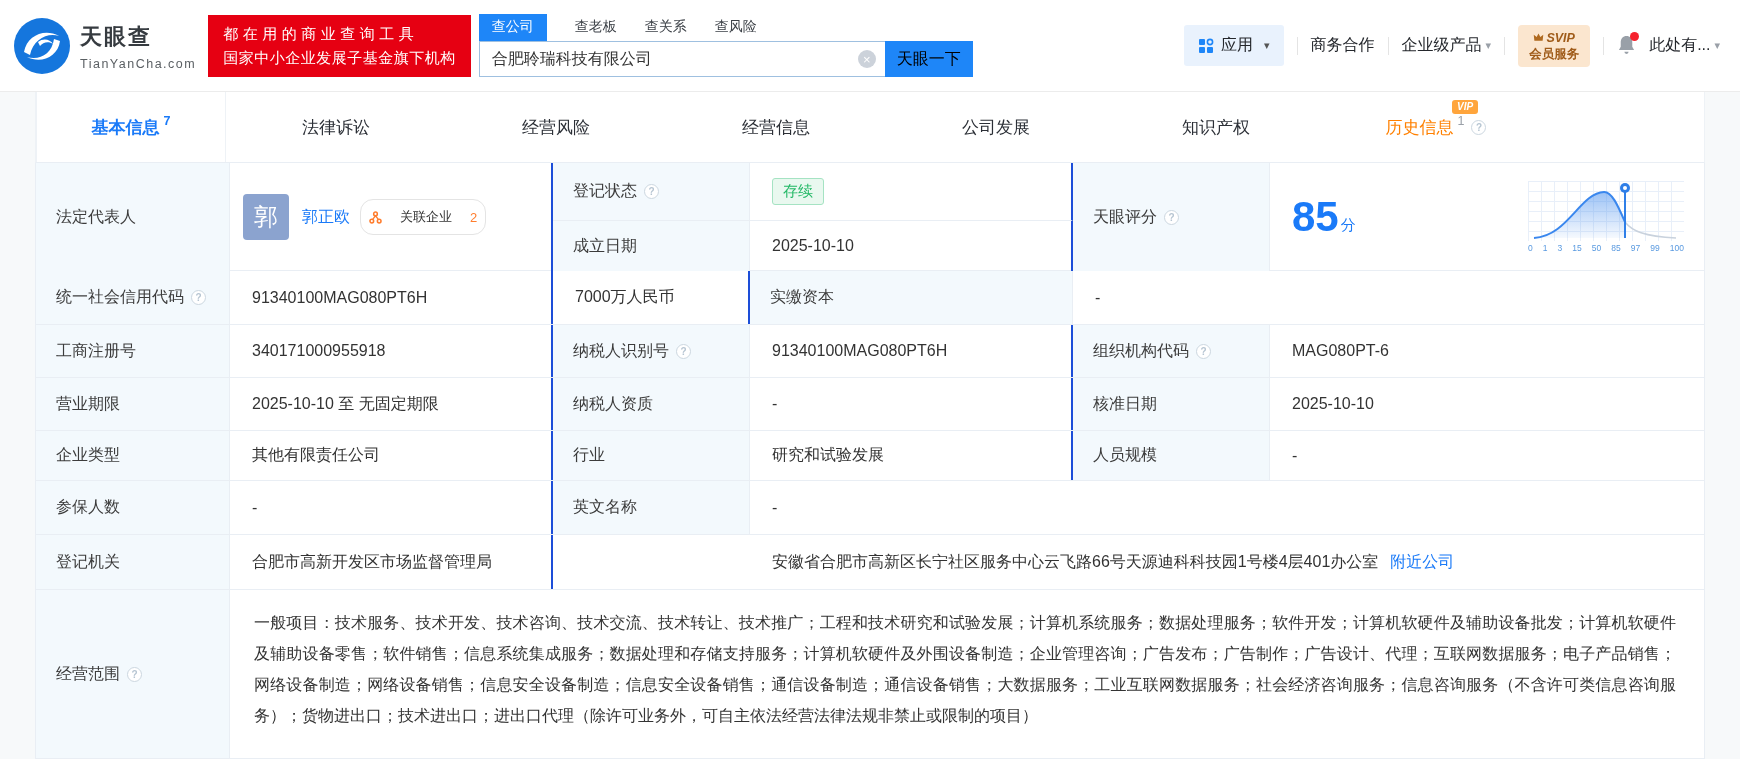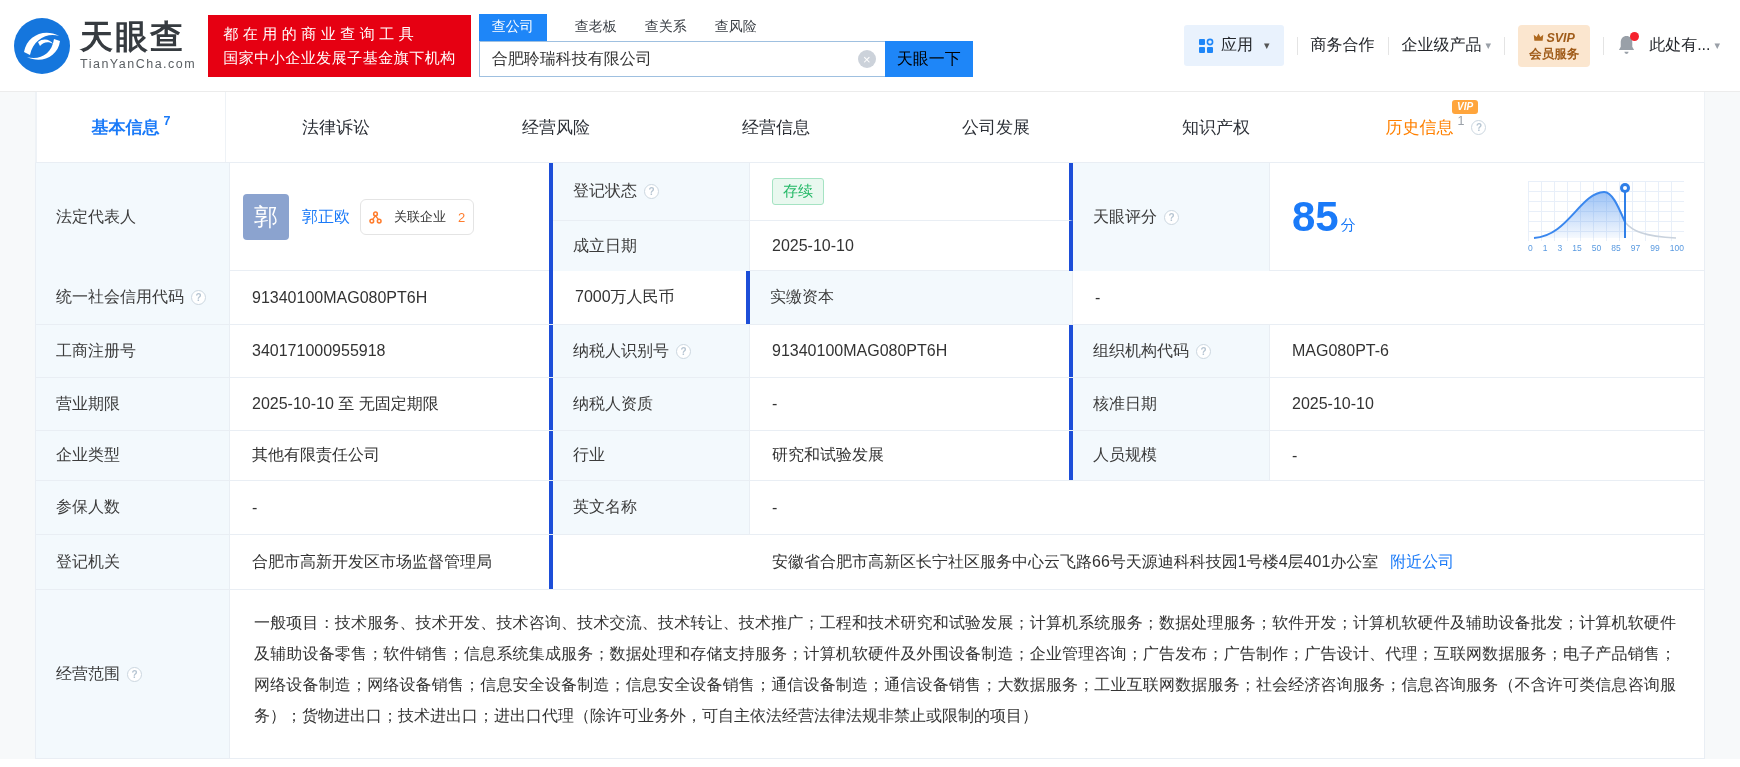--- a/index.html
+++ b/index.html
@@ -4,21 +4,21 @@
 <style>
   * { box-sizing: border-box; margin: 0; padding: 0; }
   html,body { width:1740px; height:767px; overflow:hidden; background:#fff;
     font-family:"Liberation Sans","DejaVu Sans",sans-serif; color:#333; }
 
   
   .header { height:92px; display:flex; align-items:center; padding-left:14px;
     border-bottom:1px solid #ececec; background:#fff; }
   .logo { display:flex; align-items:center; gap:10px; cursor:pointer; }
   .logo-txt { display:flex; flex-direction:column; }
-  .logo-cn { font-size:33px; font-weight:bold; color:#363b40; letter-spacing:2px; line-height:34px; }
+  .logo-cn { font-size:22px; font-weight:bold; color:#363b40; letter-spacing:2px; line-height:34px; }
   .logo-en { font-size:12.5px; color:#5a5f63; letter-spacing:1.5px; margin-top:3px; }
   .slogan { margin-left:12px; background:#e60012; color:#fff; padding:7px 15px;
     font-size:15px; line-height:24px; }
   .slogan .l1 { letter-spacing:4.5px; }
   .slogan .l2 { letter-spacing:0.5px; }
 
   .search-wrap { margin-left:8px; width:494px; }
   .search-tabs { display:flex; align-items:flex-end; gap:28px; font-size:14px; color:#3a3f45; }
   .search-tab { padding:4px 0 5px; cursor:pointer; }
   .search-tab.active { background:#1e86f8; color:#fff; padding:4px 13px 5px; }
@@ -71,40 +71,40 @@
   .help::after { content:"?"; font-weight:bold; }
 
   
   .info-table { border:1px solid #e9eef4; border-top:none; font-size:16px; }
   .t-row { display:grid; grid-template-columns:194px 323px 197px 323px 197px 1fr;
     border-bottom:1px solid #e9eef4; }
   .t-row:last-child { border-bottom:none; }
   .lbl { background:#f3f9fd; display:flex; align-items:center; padding-left:20px;
     color:#3c3c3c; border-right:1px solid #e9eef4; }
   .val { display:flex; align-items:center; padding-left:22px; color:#333;
-    border-right:4px solid #1d4ed8; }
+    border-right:2px solid #1d4ed8; }
   .t-row > :last-child { border-right:none; }
   .r1 { height:108px; }
   .r2,.r6 { height:54px; }
   .r3,.r4 { height:53px; }
   .r5 { height:50px; }
   .r7 { height:55px; }
   .r8 { min-height:168px; }
   .span-right { grid-column:4 / 7; }
   .span-all { grid-column:2 / 7; }
 
   .mid-group { grid-column:3 / 5; display:grid; grid-template-columns:197px 1fr;
     grid-template-rows:58px 50px; }
   .mid-group .lbl.sub-a, .mid-group .val.sub-a { border-bottom:1px solid #e9eef4; }
 
   .avatar { width:46px; height:46px; border-radius:4px; background:#8ba3cf; color:#fff;
     font-size:24px; display:flex; align-items:center; justify-content:center; cursor:pointer; }
   .name-link { color:#1a7af8; font-size:16px; margin-left:13px; cursor:pointer; text-decoration:none; }
-  .rel-badge { display:inline-flex; align-items:center; border:1px solid #e4e4e4; border-radius:6px;
-    padding:8px 8px; margin-left:10px; font-size:13px; color:#333; gap:12px; cursor:pointer; background:#fff; }
+  .rel-badge { display:inline-flex; align-items:center; border:1px solid #e4e4e4; border-radius:13px;
+    padding:8px 8px; margin-left:10px; font-size:13px; color:#333; gap:18px; cursor:pointer; background:#fff; }
   .rel-count { color:#ff7d2e; }
   .status-badge { background:#e9f8ef; color:#23b866; border:1px solid #a5e3c3; border-radius:3px;
     padding:3px 10px; font-size:15px; }
   .blue-link { color:#1a7af8; cursor:pointer; margin-left:12px; white-space:nowrap; }
 
   
   .score-cell { display:flex; align-items:center; padding:0 20px 0 22px; }
   .score-num { color:#1a7af8; font-size:42px; font-weight:bold; line-height:1; }
   .score-unit { color:#1a7af8; font-size:15px; margin-left:2px; position:relative; top:8px; }
   .chart-box { margin-left:auto; width:156px; }

